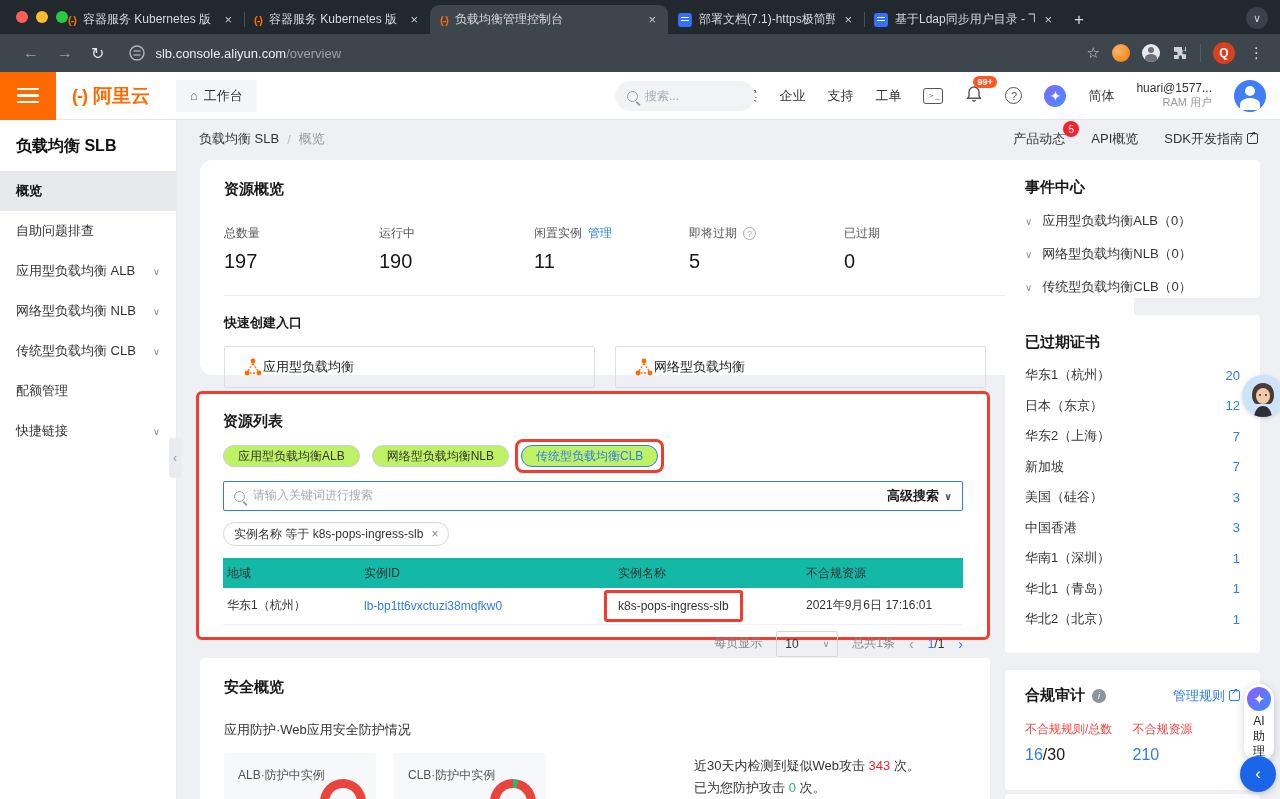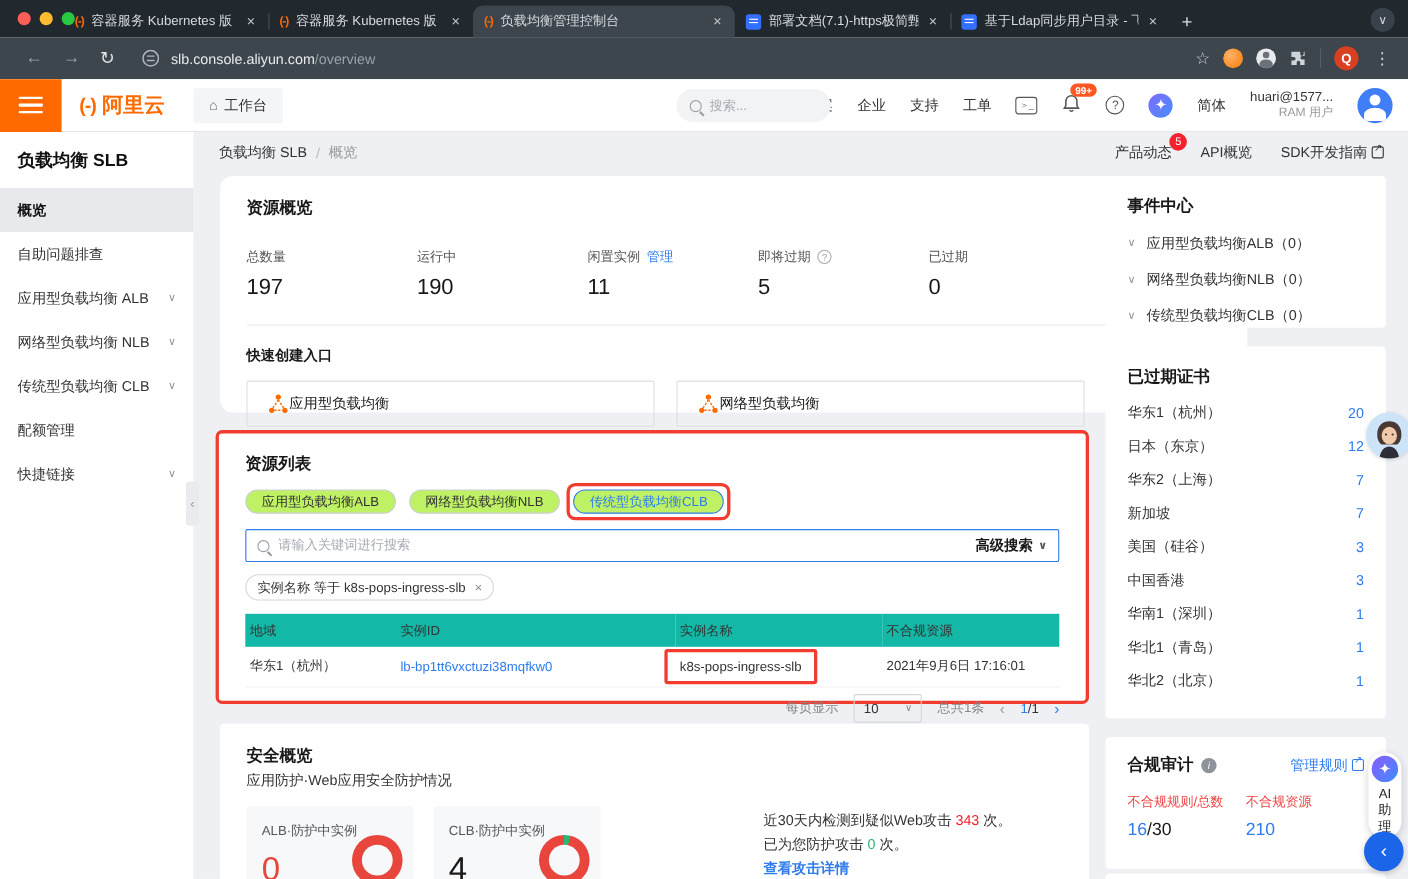--- a/index.html
+++ b/index.html
@@ -131,21 +131,21 @@
   .pager { display:flex; align-items:center; justify-content:flex-end; gap:14px; margin-top:6px; font-size:12px; color:#888; }
   .pp-select { width:62px; height:26px; border:1px solid #d4d7db; border-radius:2px; display:flex; align-items:center; justify-content:space-between; padding:0 8px; color:#333; cursor:pointer; }
   .pp-select .chev { color:#888; font-size:9px; }
   .pg-arrow { font-size:14px; cursor:pointer; color:#999; }
   .pg-arrow.next { color:#2e7cee; }
   .pg-ind b { color:#2e7cee; font-weight:normal; }
   .pg-ind { color:#333; }
 
   
   .sec-card { left:200px; top:658px; width:790px; height:220px; padding:20px 24px; }
-  .sec-sub { font-size:13px; color:#333; margin-top:4px; }
+  .sec-sub { font-size:13px; color:#333; margin-top:24px; }
   .sec-body { display:flex; gap:18px; margin-top:14px; }
   .sec-box { width:152px; height:110px; background:#f7f8fa; border-radius:2px; padding:14px 14px; position:relative; }
   .sec-box-label { font-size:12px; color:#555; }
   .sec-num { font-size:30px; margin-top:10px; }
   .sec-num.red { color:#e8453c; } .sec-num.dark { color:#1a1a1a; }
   .donut { position:absolute; right:10px; top:26px; width:46px; height:46px; border-radius:50%; background:#e8453c; }
   .donut::after { content:""; position:absolute; left:9px; top:9px; width:28px; height:28px; border-radius:50%; background:#f7f8fa; }
   .donut.tick { background:conic-gradient(#2bb673 0deg 14deg,#e8453c 14deg 360deg); }
   .sec-text { margin-left:130px; font-size:13px; color:#333; line-height:22px; padding-top:2px; }
   .red-t { color:#f5222d; } .green-t { color:#2bb673; }

